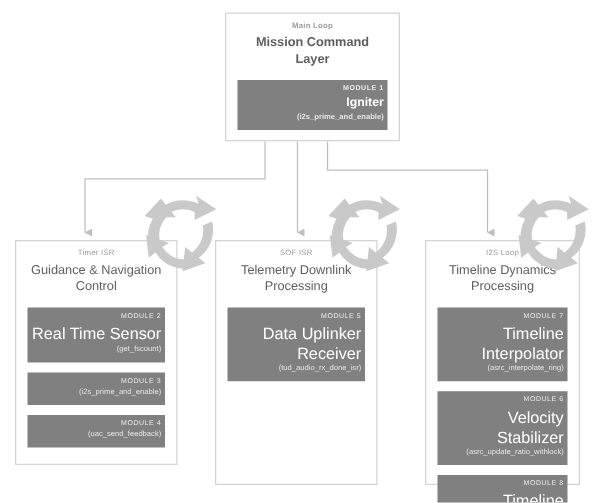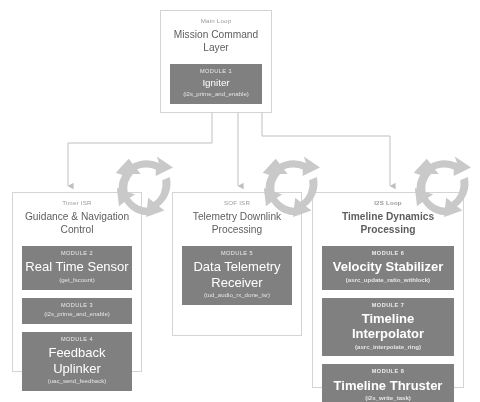--- a/index.html
+++ b/index.html
@@ -70,21 +70,21 @@
   .modules {
     margin: 9px 9px 9px 9px;
     display: flex;
     flex-direction: column;
     gap: 8px;
   }
 
   .module {
     background: #808080;
     color: #ffffff;
-    text-align: center;
+    text-align: right;
     padding: 5px 3px 6px 3px;
     box-sizing: border-box;
   }
 
   .module-id {
     font-size: 5.6px;
     letter-spacing: 0.45px;
     color: #ececec;
     line-height: 1;
     margin-bottom: 3px;
@@ -95,24 +95,24 @@
     color: #ffffff;
     margin-bottom: 2px;
   }
   .module-fn {
     font-size: 6.1px;
     color: #e4e4e4;
     line-height: 1.1;
   }
 
   
-  #group-main      { left: 160px; top: 10px;  width: 112px; height: 103px; }
+  #group-main      { left: 180px; top: 10px;  width: 140px; height: 103px; font-weight: bold; }
   #group-timer     { left: 12px;  top: 192px; width: 130px; height: 180px; }
-  #group-sof       { left: 172px; top: 192px; width: 130px; height: 144px; }
-  #group-i2s       { left: 312px; top: 192px; width: 152px; height: 196px; font-weight: bold; }
+  #group-sof       { left: 172px; top: 192px; width: 130px; height: 196px; }
+  #group-i2s       { left: 340px; top: 192px; width: 124px; height: 196px; }
 
   #group-main .modules { margin-top: 9px; }
   #group-main .module-name { font-size: 9.8px; }
 
   .m-tall  { min-height: 37px; }
 </style>
 </head>
 <body>
 
 <div id="canvas">
@@ -151,51 +151,50 @@
         <div class="module-id">MODULE 2</div>
         <div class="module-name">Real Time Sensor</div>
         <div class="module-fn">(get_fscount)</div>
       </div>
       <div class="module">
         <div class="module-id">MODULE 3</div>
         <div class="module-fn">(i2s_prime_and_enable)</div>
       </div>
       <div class="module">
         <div class="module-id">MODULE 4</div>
-        <div class="module-name">Feedback Uplinker</div>
         <div class="module-fn">(uac_send_feedback)</div>
       </div>
     </div>
   </div>
 
   <div class="group" id="group-sof">
     <div class="group-kind">SOF ISR</div>
     <div class="group-title">Telemetry Downlink Processing</div>
     <div class="modules">
       <div class="module m-tall">
         <div class="module-id">MODULE 5</div>
-        <div class="module-name">Data Telemetry Receiver</div>
+        <div class="module-name">Data Uplinker Receiver</div>
         <div class="module-fn">(tud_audio_rx_done_isr)</div>
       </div>
     </div>
   </div>
 
   <div class="group" id="group-i2s">
     <div class="group-kind">I2S Loop</div>
     <div class="group-title">Timeline Dynamics Processing</div>
     <div class="modules">
       <div class="module">
+        <div class="module-id">MODULE 7</div>
+        <div class="module-name">Timeline Interpolator</div>
+        <div class="module-fn">(asrc_interpolate_ring)</div>
+      </div>
+      <div class="module">
         <div class="module-id">MODULE 6</div>
         <div class="module-name">Velocity Stabilizer</div>
         <div class="module-fn">(asrc_update_ratio_withlock)</div>
-      </div>
-      <div class="module">
-        <div class="module-id">MODULE 7</div>
-        <div class="module-name">Timeline Interpolator</div>
-        <div class="module-fn">(asrc_interpolate_ring)</div>
       </div>
       <div class="module">
         <div class="module-id">MODULE 8</div>
         <div class="module-name">Timeline Thruster</div>
         <div class="module-fn">(i2s_write_task)</div>
       </div>
     </div>
   </div>
 
   <svg id="cycles" viewBox="0 0 480 402">

